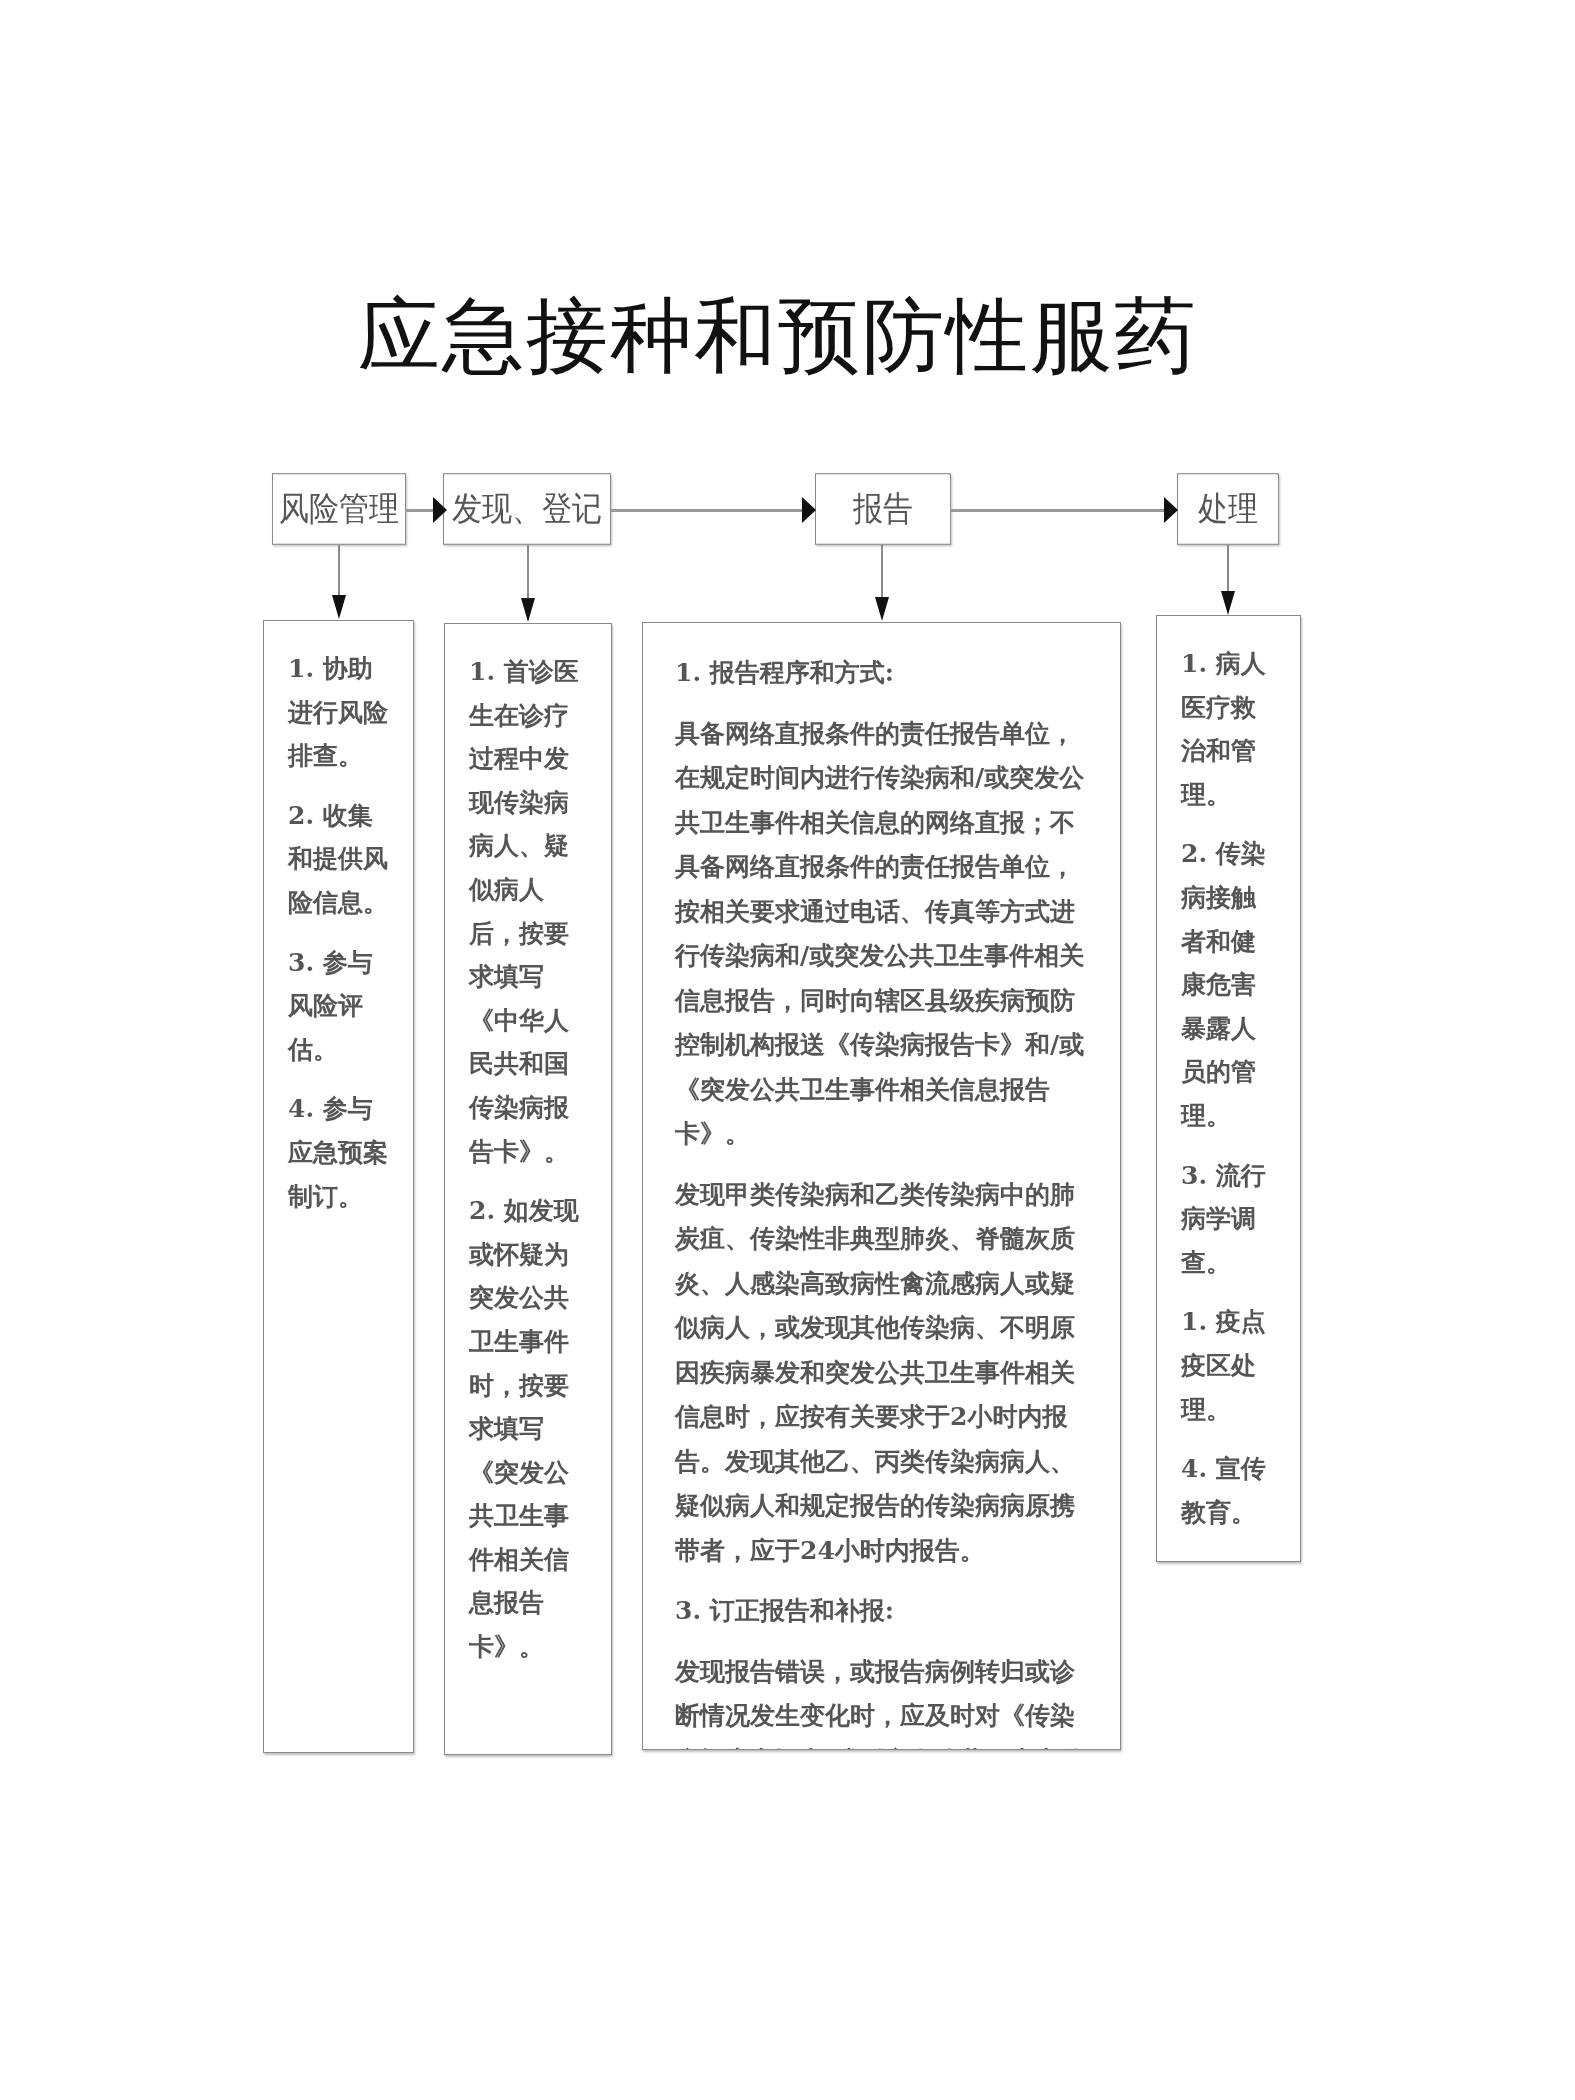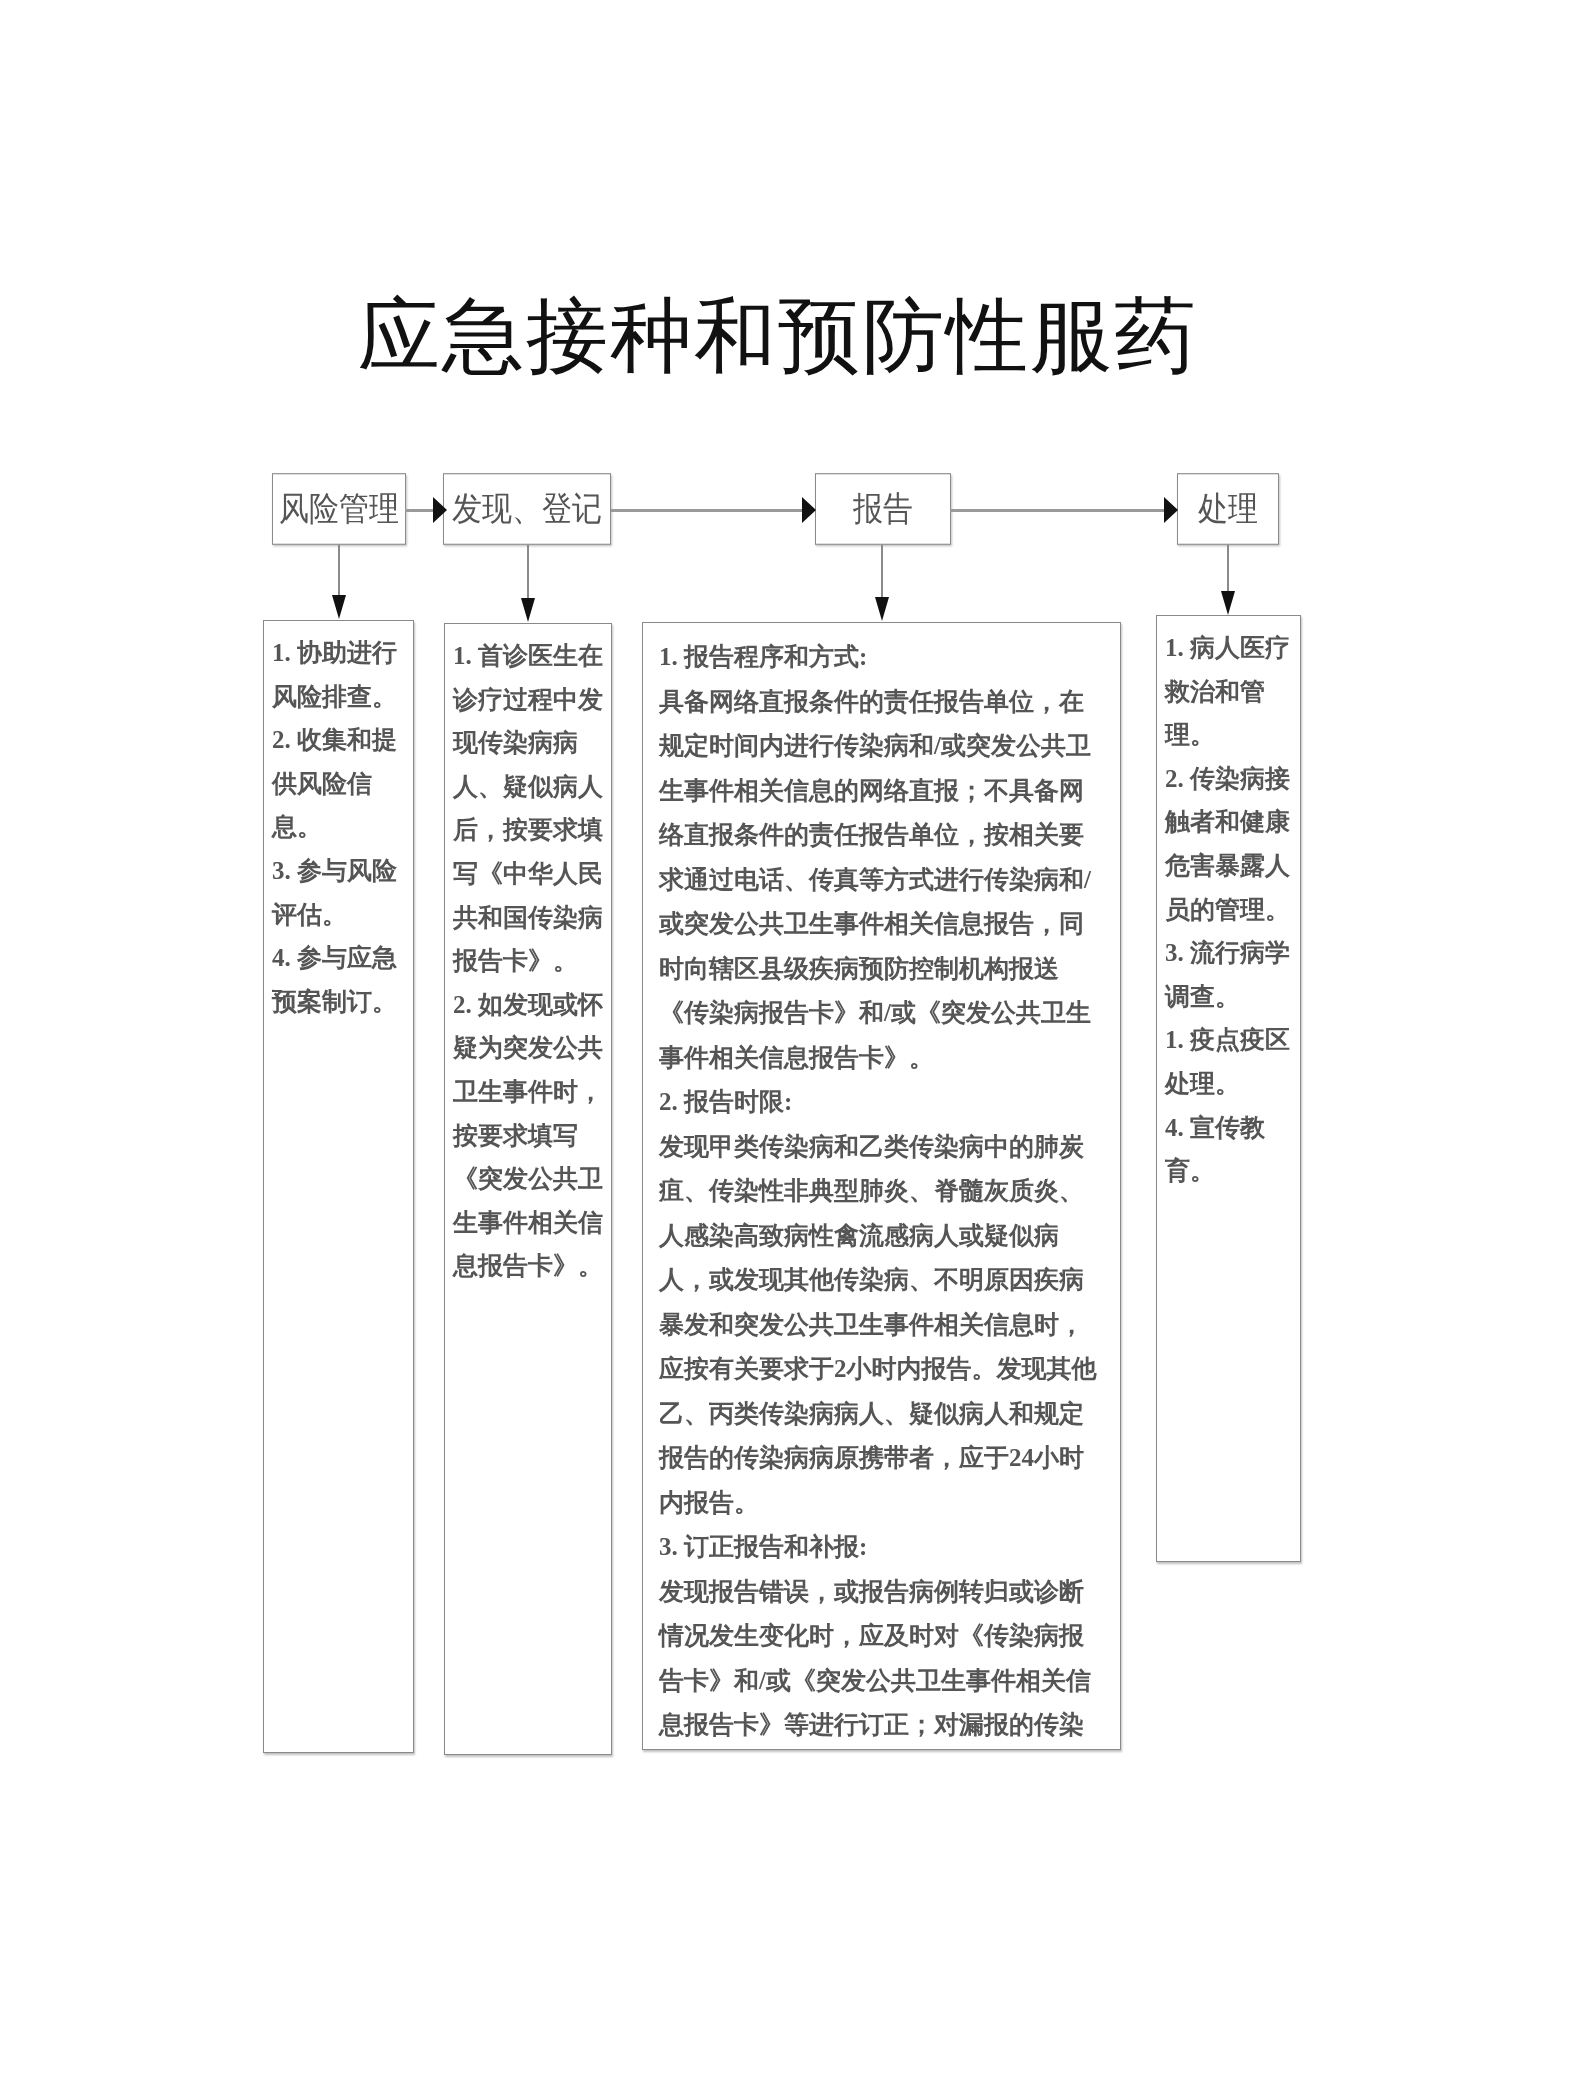--- a/index.html
+++ b/index.html
@@ -17,21 +17,21 @@
     box-shadow: 1px 2px 2px rgba(0,0,0,0.25);
     display: flex; align-items: center; justify-content: center;
     font-size: 30px; color: #555; transform: scaleY(1.12);
   }
   .detail {
     position: absolute; background: #fff; border: 1.5px solid #8a8a8a;
     box-shadow: 1px 2px 2px rgba(0,0,0,0.25); box-sizing: border-box;
     padding: 10px 8px 8px 8px; font-size: 25px; line-height: 43.6px; color: #555;
     font-weight: bold; overflow: hidden;
   }
-  .detail .item { margin: 0; white-space: normal; word-break: break-all; font-family: Liberation Serif, serif; }
+  .detail .item { margin: 16px; white-space: normal; word-break: break-all; }
   .detail.wide { font-size: 25px; line-height: 44.5px; padding: 12px 16px; }
   .hline { position: absolute; height: 3px; background: #9a9a9a; }
   .vline { position: absolute; width: 2px; background: #8a8a8a; }
   .arrow-right {
     position: absolute; width: 0; height: 0;
     border-top: 13px solid transparent; border-bottom: 13px solid transparent;
     border-left: 14px solid #111;
   }
   .arrow-down {
     position: absolute; width: 0; height: 0;
@@ -86,21 +86,20 @@
 </div>
 
 <div class="detail" style="left:444px; top:623px; width:168px; height:1132px;">
   <p class="item">1. 首诊医生在诊疗过程中发现传染病病人、疑似病人后，按要求填写《中华人民共和国传染病报告卡》。</p>
   <p class="item">2. 如发现或怀疑为突发公共卫生事件时，按要求填写《突发公共卫生事件相关信息报告卡》。</p>
 </div>
 
 <div class="detail wide" style="left:642px; top:622px; width:479px; height:1128px;">
   <p class="item">1. 报告程序和方式:</p>
   <p class="item">具备网络直报条件的责任报告单位，在规定时间内进行传染病和/或突发公共卫生事件相关信息的网络直报；不具备网络直报条件的责任报告单位，按相关要求通过电话、传真等方式进行传染病和/或突发公共卫生事件相关信息报告，同时向辖区县级疾病预防控制机构报送《传染病报告卡》和/或《突发公共卫生事件相关信息报告卡》。</p>
-  <p class="item">2. 报告时限:</p>
   <p class="item">发现甲类传染病和乙类传染病中的肺炭疽、传染性非典型肺炎、脊髓灰质炎、人感染高致病性禽流感病人或疑似病人，或发现其他传染病、不明原因疾病暴发和突发公共卫生事件相关信息时，应按有关要求于2小时内报告。发现其他乙、丙类传染病病人、疑似病人和规定报告的传染病病原携带者，应于24小时内报告。</p>
   <p class="item">3. 订正报告和补报:</p>
   <p class="item">发现报告错误，或报告病例转归或诊断情况发生变化时，应及时对《传染病报告卡》和/或《突发公共卫生事件相关信息报告卡》等进行订正；对漏报的传染病病例和/或突发公共卫生事件，应及时进行补报。</p>
 </div>
 
 <div class="detail" style="left:1156px; top:615px; width:145px; height:947px;">
   <p class="item">1. 病人医疗救治和管理。</p>
   <p class="item">2. 传染病接触者和健康危害暴露人员的管理。</p>
   <p class="item">3. 流行病学调查。</p>
   <p class="item">1. 疫点疫区处理。</p>

